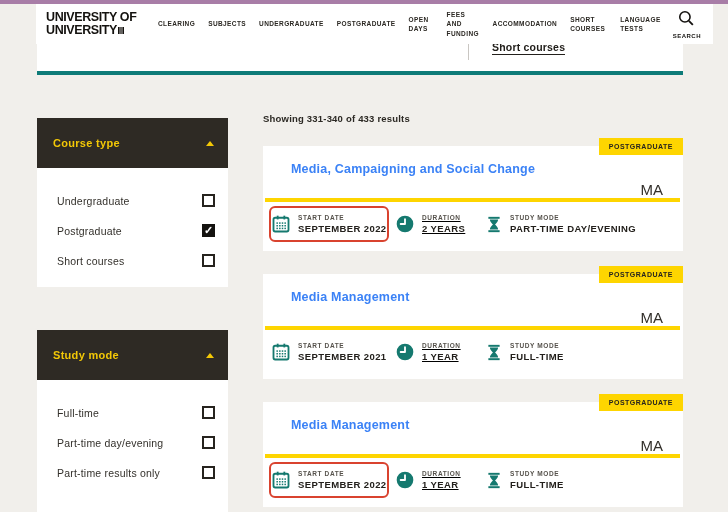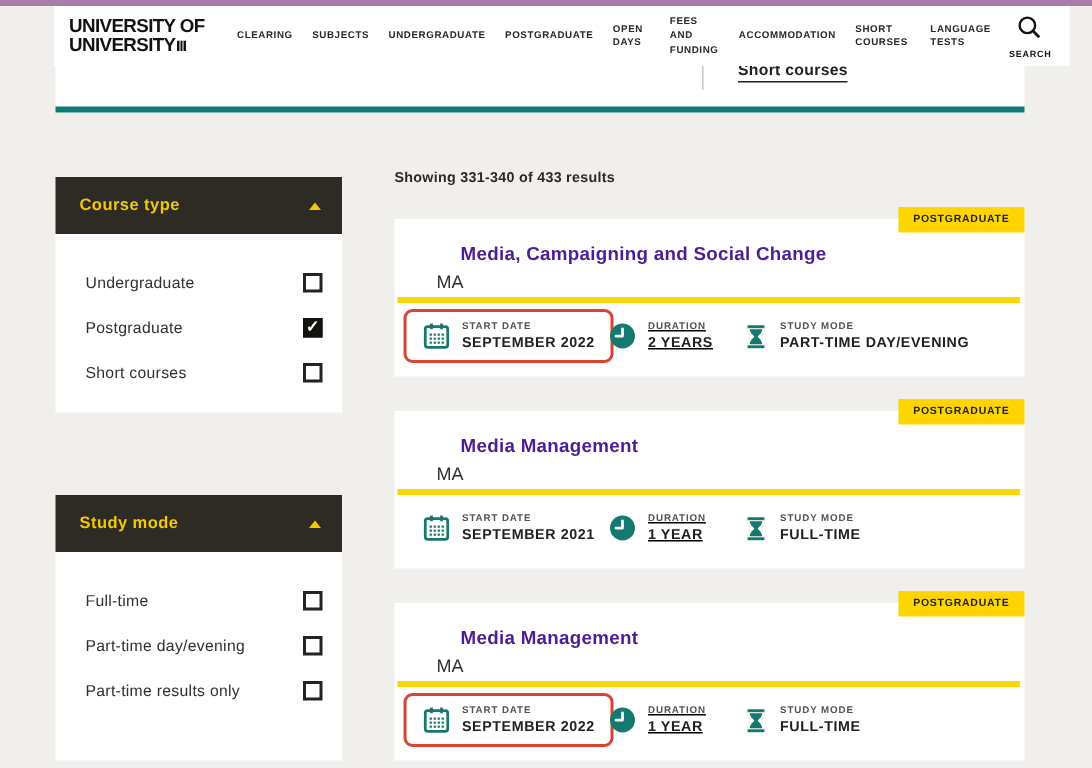--- a/index.html
+++ b/index.html
@@ -25,46 +25,46 @@
   #tabstrip{position:absolute;left:37px;top:40px;width:646px;height:35px;background:#fff;
             border-bottom:4px solid #0e7b78;z-index:1;}
   #tab-divider{position:absolute;left:431px;top:0;width:1px;height:20px;background:#c9c6c2;}
   #tab-active{position:absolute;left:455px;top:1px;font-size:10.5px;font-weight:bold;color:#23201c;
               border-bottom:1.5px solid #23201c;padding-bottom:1px;letter-spacing:.2px;cursor:pointer;}
 
   
   .filter-panel{position:absolute;left:37px;width:191px;}
   #panel-course-type{top:118px;}
   #panel-study-mode{top:330px;}
-  .filter-head{height:38px;background:#2e2a24;color:#f3c806;display:flex;align-items:center;
+  .filter-head{height:50px;background:#2e2a24;color:#f3c806;display:flex;align-items:center;
                padding:0 14px 0 16px;font-size:11px;font-weight:bold;letter-spacing:.3px;cursor:pointer;}
   .caret-up{margin-left:auto;width:0;height:0;border-left:4px solid transparent;border-right:4px solid transparent;
             border-bottom:5px solid #f3c806;}
   .filter-body{background:#fff;padding:26px 13px 20px 20px;}
   #panel-study-mode .filter-body{padding-bottom:40px;}
   .opt{display:flex;align-items:center;justify-content:space-between;margin-bottom:17px;cursor:pointer;}
   .opt:last-child{margin-bottom:0;}
   .opt-label{font-size:10.5px;color:#33302b;letter-spacing:.2px;}
   .checkbox{width:13px;height:13px;border:2px solid #26231e;background:#fff;flex:none;
             display:flex;align-items:center;justify-content:center;cursor:pointer;}
   .checkbox .check-glyph{display:none;}
   .checkbox.checked{background:#14120f;border-color:#14120f;}
   .checkbox.checked .check-glyph{display:block;color:#fff;font-size:11px;line-height:13px;font-weight:bold;}
 
   
   #results-count{position:absolute;left:263px;top:113px;font-size:9.5px;font-weight:bold;color:#2b2823;letter-spacing:.2px;}
   .card-wrap{position:absolute;left:263px;width:420px;height:113px;}
   .badge{position:absolute;right:0;top:0;height:17px;line-height:17px;background:#fed500;color:#26231e;
          font-size:7px;font-weight:bold;letter-spacing:.5px;padding:0 10px;z-index:2;}
   .card{position:absolute;left:0;top:8px;width:420px;height:105px;background:#fff;}
-  .card-title{padding:16px 20px 0 28px;font-size:12.5px;font-weight:bold;color:#4c1d95;letter-spacing:.2px;cursor:pointer;margin-left:16px;}
-  .card-qual{padding:5px 20px 0 28px;font-size:12px;color:#33302b;}
+  .card-title{padding:16px 20px 0 28px;font-size:12.5px;font-weight:bold;color:#3b82f6;letter-spacing:.2px;cursor:pointer;}
+  .card-qual{padding:5px 20px 0 28px;font-size:15px;color:#33302b;text-align:right;}
   .card-divider{position:absolute;left:2px;right:3px;top:52px;height:3.5px;background:#fed500;}
   .meta{position:absolute;left:0;right:0;top:58px;height:46px;}
-  .meta-group{position:absolute;top:2px;display:flex;align-items:center;gap:7px;padding:6px 10px;
+  .meta-group{position:absolute;top:2px;display:flex;align-items:center;gap:7px;padding:6px 0;
               border:2px solid transparent;border-radius:6px;white-space:nowrap;}
   .meta-group.highlight{border-color:#d9432f;}
   .meta-group.g1{left:6px;}
   .meta-group.g2{left:130px;text-decoration:underline;}
   .meta-group.g3{left:220px;}
   .micon{flex:none;display:flex;align-items:center;}
   .mtext{display:flex;flex-direction:column;}
   .meta-label{font-size:6.5px;font-weight:bold;color:#56524c;letter-spacing:.6px;}
   .meta-value{font-size:9.5px;font-weight:bold;color:#23201c;letter-spacing:.4px;margin-top:2px;}
 </style>

